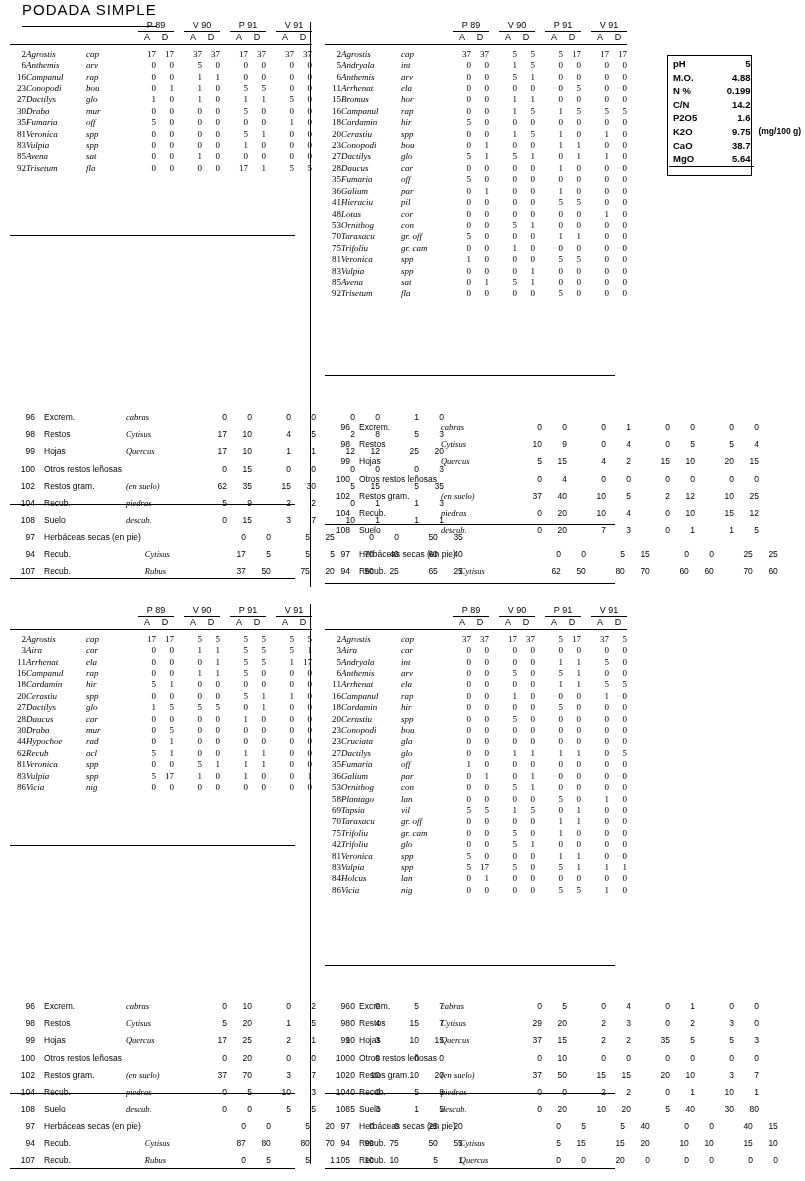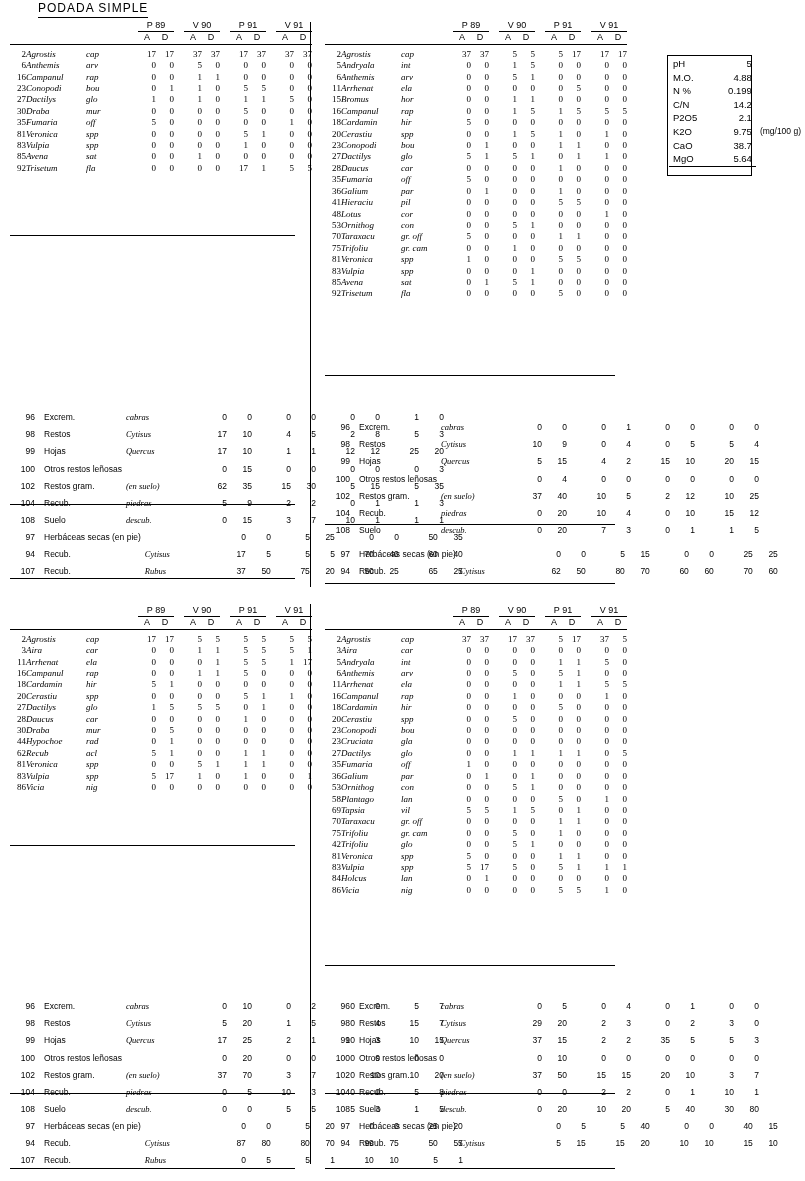--- a/index.html
+++ b/index.html
@@ -1,28 +1,28 @@
 <!DOCTYPE html>
 <html><head>
 <meta charset="utf-8">
 <style>
   html,body{margin:0;padding:0;background:#ffffff;}
   body{width:805px;height:1181px;position:relative;font-family:"Liberation Serif",serif;color:#000;}
   .page{position:relative;width:805px;height:1181px;}
-  .title{position:absolute;left:38px;top:1px;font-size:12px;letter-spacing:1px;font-family:"Liberation Sans",sans-serif;border-bottom:1px solid #000;padding-bottom:2px;}
+  .title{position:absolute;left:22px;top:1px;font-size:15px;letter-spacing:1px;font-family:"Liberation Sans",sans-serif;border-bottom:1px solid #000;padding-bottom:8px;}
   .block{position:absolute;}
   table.tbl{border-collapse:collapse;font-size:9px;}
   table.tbl td{padding:0 0;white-space:nowrap;line-height:11.4px;vertical-align:bottom;}
   .num{text-align:right;width:16px;padding-right:2px;}
   .sp{font-style:italic;font-family:"Liberation Serif",serif;width:60px;}
   .ab{font-style:italic;font-family:"Liberation Serif",serif;width:52px;}
   .v{width:18px;text-align:right;padding-right:3px;}
   .vrule{position:absolute;border-left:1px solid #000;}
   .chem{position:absolute;font-family:"Liberation Sans",sans-serif;font-size:9.5px;}
-  .chem table{border-collapse:collapse;}
+  .chem table{border-collapse:collapse;font-weight:bold;}
   .chem td{padding:0 4px;line-height:13.6px;white-space:nowrap;}
   .chem .k{text-align:left;width:34px;}
   .chem .val{text-align:right;width:40px;}
   .chem .un{text-align:left;font-size:8.5px;}
   .chembox{position:absolute;border:1px solid #000;}
   .grp{font-family:"Liberation Sans",sans-serif;font-size:8.5px;}
   .grp td{line-height:13.2px;white-space:nowrap;vertical-align:bottom;}
   .grp .gc{width:22px;text-align:right;padding-right:6px;}
   .grp .gl{width:64px;}
   .grp .gs{width:78px;font-style:italic;font-family:"Liberation Serif",serif;}
@@ -59,21 +59,21 @@
             <td class="val">0.199</td>
             <td class="un"></td>
           </tr>
       <tr>
             <td class="k">C/N</td>
             <td class="val">14.2</td>
             <td class="un"></td>
           </tr>
       <tr>
             <td class="k">P2O5</td>
-            <td class="val">2.1</td>
+            <td class="val">1.6</td>
             <td class="un"></td>
           </tr>
       <tr>
             <td class="k">K2O</td>
             <td class="val">9.75</td>
             <td class="un">(mg/100 g)</td>
           </tr>
       <tr>
             <td class="k">CaO</td>
             <td class="val">38.7</td>
@@ -2019,20 +2019,36 @@
             <td style="width:10px"></td>
             <td class="gv">15</td>
             <td class="gv">20</td>
             <td style="width:10px"></td>
             <td class="gv">10</td>
             <td class="gv">10</td>
             <td style="width:10px"></td>
             <td class="gv">15</td>
             <td class="gv">10</td>
           </tr>
+          <tr>
+            <td class="gc">105</td>
+            <td class="gl">Recub.</td>
+            <td class="gs">Quercus</td>
+            <td class="gv">0</td>
+            <td class="gv">0</td>
+            <td style="width:10px"></td>
+            <td class="gv">20</td>
+            <td class="gv">0</td>
+            <td style="width:10px"></td>
+            <td class="gv">0</td>
+            <td class="gv">0</td>
+            <td style="width:10px"></td>
+            <td class="gv">0</td>
+            <td class="gv">0</td>
+          </tr>
         </tbody>
       </table>
   </div>
 
   <div class="block" style="left:10px;top:235px;width:285px;border-top:1px solid #000;"></div>
   <div class="block" style="left:325px;top:375px;width:290px;border-top:1px solid #000;"></div>
   <div class="block" style="left:10px;top:504px;width:285px;border-top:1px solid #000;"></div>
   <div class="block" style="left:325px;top:524px;width:290px;border-top:1px solid #000;"></div>
   <div class="block" style="left:10px;top:578px;width:285px;border-top:1px solid #000;"></div>
   <div class="block" style="left:325px;top:583px;width:290px;border-top:1px solid #000;"></div>

